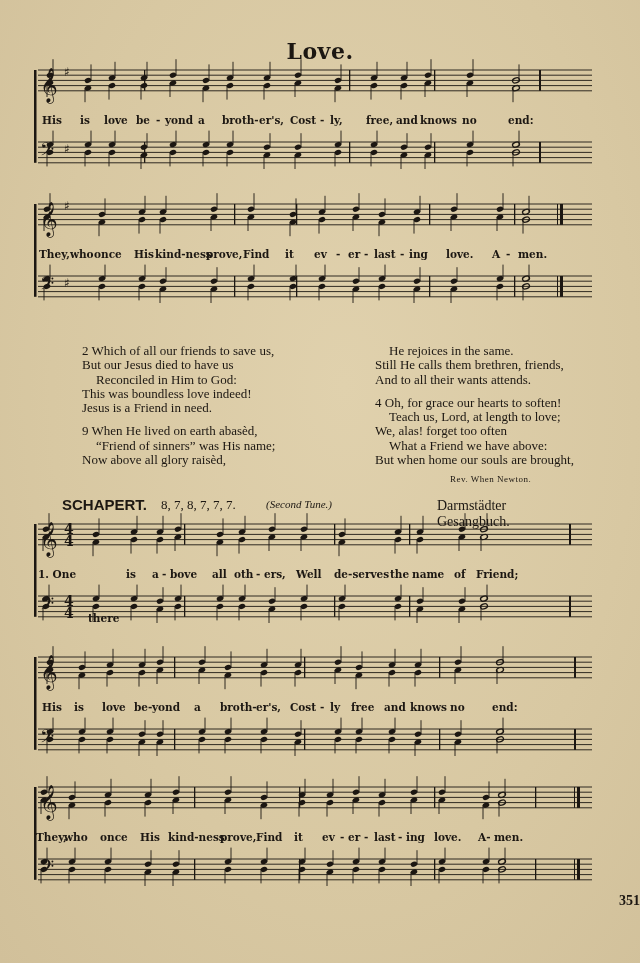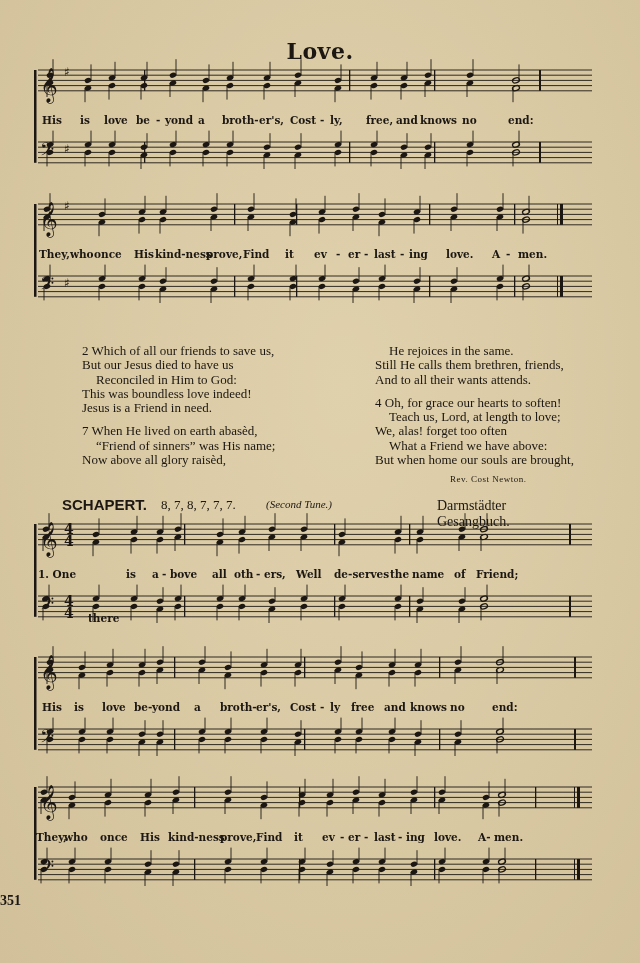--- a/index.html
+++ b/index.html
@@ -28,21 +28,21 @@
   .verses .col { position:absolute; width:290px; }
   .verses .ln { white-space:nowrap; }
   .verses .ind { padding-left:14px; }
   .verses .gap { height:9px; }
   .author { position:absolute; left:450px; top:474px; font-family:"Liberation Serif", serif; font-size:9px; letter-spacing:0.5px; }
   .tune-header { position:absolute; top:496px; left:62px; width:520px; height:20px; font-family:"Liberation Serif", serif; }
   .tune-name { position:absolute; left:0; top:0; font-family:"Liberation Sans", sans-serif; font-weight:bold; font-size:15px; }
   .tune-meter { position:absolute; left:99px; top:1px; font-size:13px; }
   .tune-note { position:absolute; left:204px; top:2px; font-size:11px; font-style:italic; }
   .tune-source { position:absolute; left:375px; top:2px; font-size:14px;font-family:Liberation Serif, serif; }
-  .page-number { position:absolute; left:0; width:640px; top:893px; text-align:left; font-family:"Liberation Serif", serif; font-weight:bold; font-size:14px; }
+  .page-number { position:absolute; left:0; width:640px; top:893px; text-align:right; font-family:"Liberation Serif", serif; font-weight:bold; font-size:14px; }
 </style>
 </head>
 <body>
 
 <div class="page">
   <div class="title">Love.</div>
 
   <div id="hymn-systems">
       <div class="system" style="top: 58px; height: 130px;">
         <svg width="566" height="130">
@@ -380,37 +380,37 @@
     </div>
 
   <div class="verses">
     <div class="col" id="verses-left" style="left:34px;">
         <div class="ln">2 Which of all our friends to save us,</div>
         <div class="ln">But our Jesus died to have us</div>
         <div class="ln ind">Reconciled in Him to God:</div>
         <div class="ln">This was boundless love indeed!</div>
         <div class="ln">Jesus is a Friend in need.</div>
         <div class="gap"></div>
-        <div class="ln">7 When He lived on earth abasèd,</div>
+        <div class="ln">9 When He lived on earth abasèd,</div>
         <div class="ln ind">“Friend of sinners” was His name;</div>
         <div class="ln">Now above all glory raisèd,</div>
       </div>
     <div class="col" id="verses-right" style="left:327px;">
         <div class="ln ind">He rejoices in the same.</div>
         <div class="ln">Still He calls them brethren, friends,</div>
         <div class="ln">And to all their wants attends.</div>
         <div class="gap"></div>
         <div class="ln">4 Oh, for grace our hearts to soften!</div>
         <div class="ln ind">Teach us, Lord, at length to love;</div>
         <div class="ln">We, alas! forget too often</div>
         <div class="ln ind">What a Friend we have above:</div>
         <div class="ln">But when home our souls are brought,</div>
       </div>
   </div>
-  <div class="author">Rev. Cost Newton.</div>
+  <div class="author">Rev. When Newton.</div>
 
   <div class="tune-header">
     <span class="tune-name">SCHAPERT.</span>
     <span class="tune-meter">8, 7, 8, 7, 7, 7.</span>
     <span class="tune-note">(Second Tune.)</span>
     <span class="tune-source">Darmstädter Gesangbuch.</span>
   </div>
 
   <div id="tune-systems">
       <div class="system" style="top: 512px; height: 130px;">

